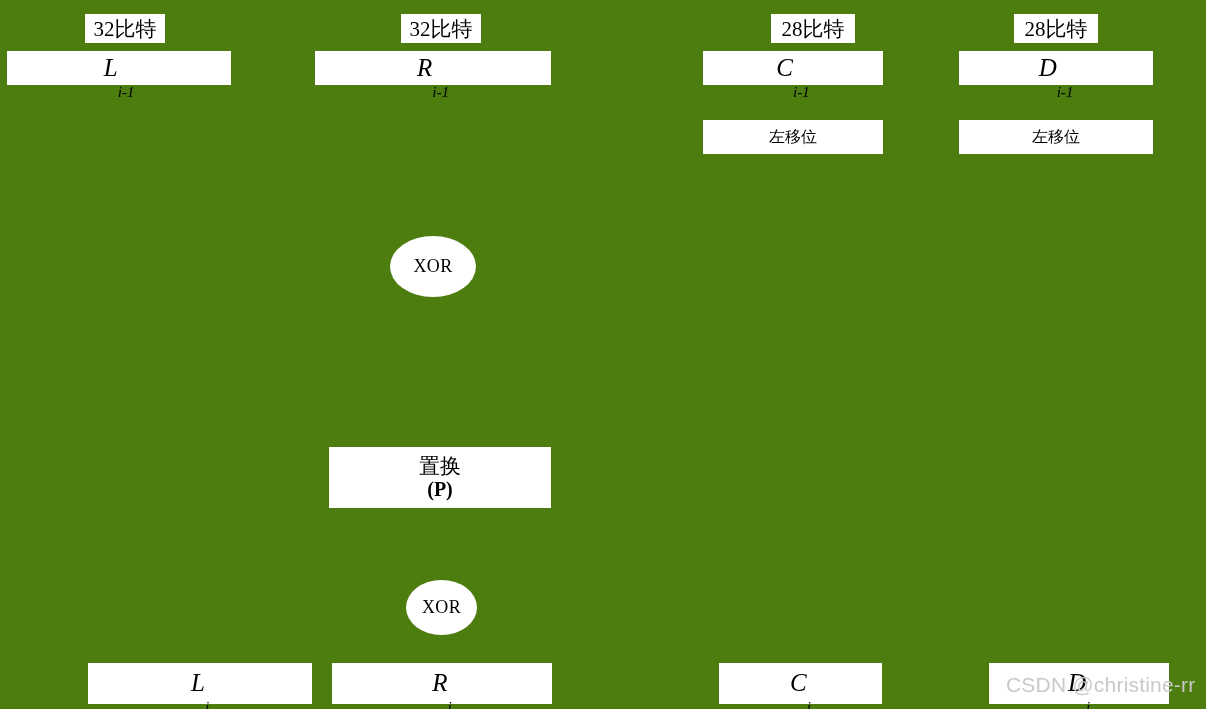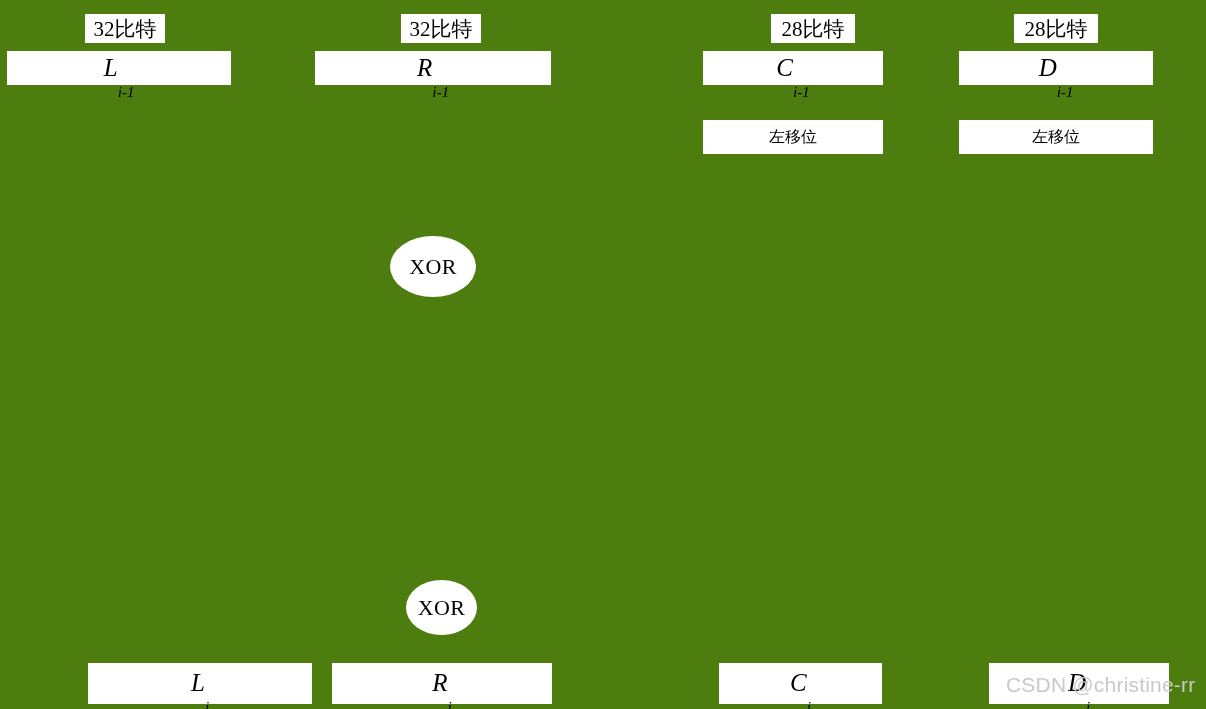--- a/index.html
+++ b/index.html
@@ -65,21 +65,21 @@
   }
   .ellipse {
     position: absolute;
     background: #ffffff;
     color: #000000;
     border-radius: 50%;
     display: flex;
     align-items: center;
     justify-content: center;
     font-family: "Liberation Serif", "DejaVu Serif", serif;
-    font-size: 22px;
+    font-size: 18px;
     letter-spacing: 0.3px;
     box-sizing: border-box;
   }
   .watermark {
     position: absolute;
     color: #c9c9c9;
     font-family: "Liberation Sans", "DejaVu Sans", sans-serif;
     font-size: 21px;
     white-space: nowrap;
     letter-spacing: 0.2px;
@@ -118,20 +118,24 @@
     <span>D</span>
       <sub>i-1</sub>
   </div>
 
   <div class="box cnbox" style="left:703px; top:120px; width:180px; height:34px;">左移位</div>
 
   <div class="box cnbox" style="left:959px; top:120px; width:194px; height:34px;">左移位</div>
 
   <div class="ellipse" style="left:390px; top:236px; width:86px; height:61px;">XOR</div>
 
+  <div class="box pbox" style="left:329px; top:447px; width:222px; height:61px;">
+    <span class="pline1">置换</span>
+    <span class="pline2">(P)</span>
+  </div>
 
   <div class="ellipse" style="left:406px; top:580px; width:71px; height:55px;">XOR</div>
 
   <div class="box mathbox" style="left:88px; top:663px; width:224px; height:41px;">
     <span>L</span>
       <sub>i</sub>
   </div>
 
   <div class="box mathbox" style="left:332px; top:663px; width:220px; height:41px;">
     <span>R</span>

